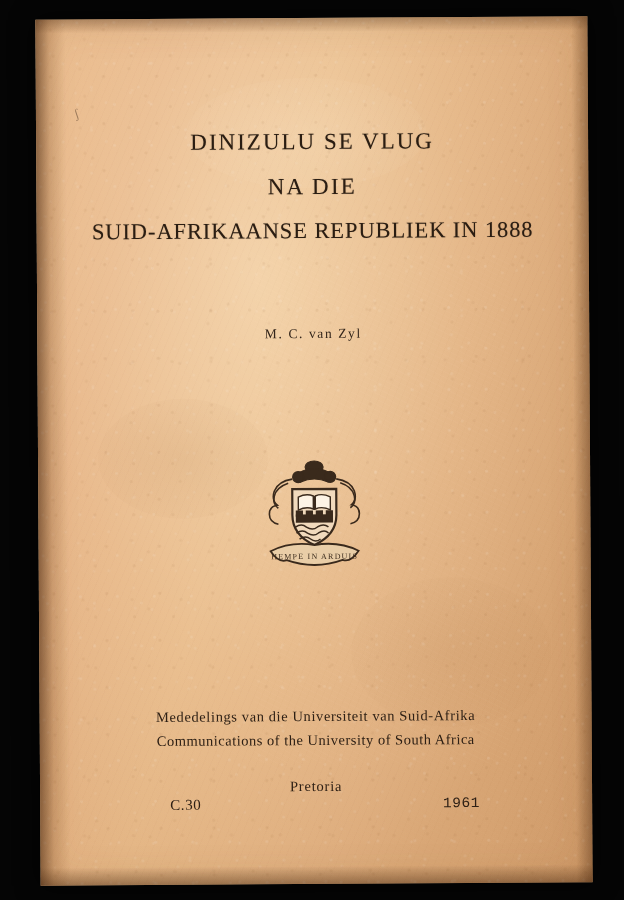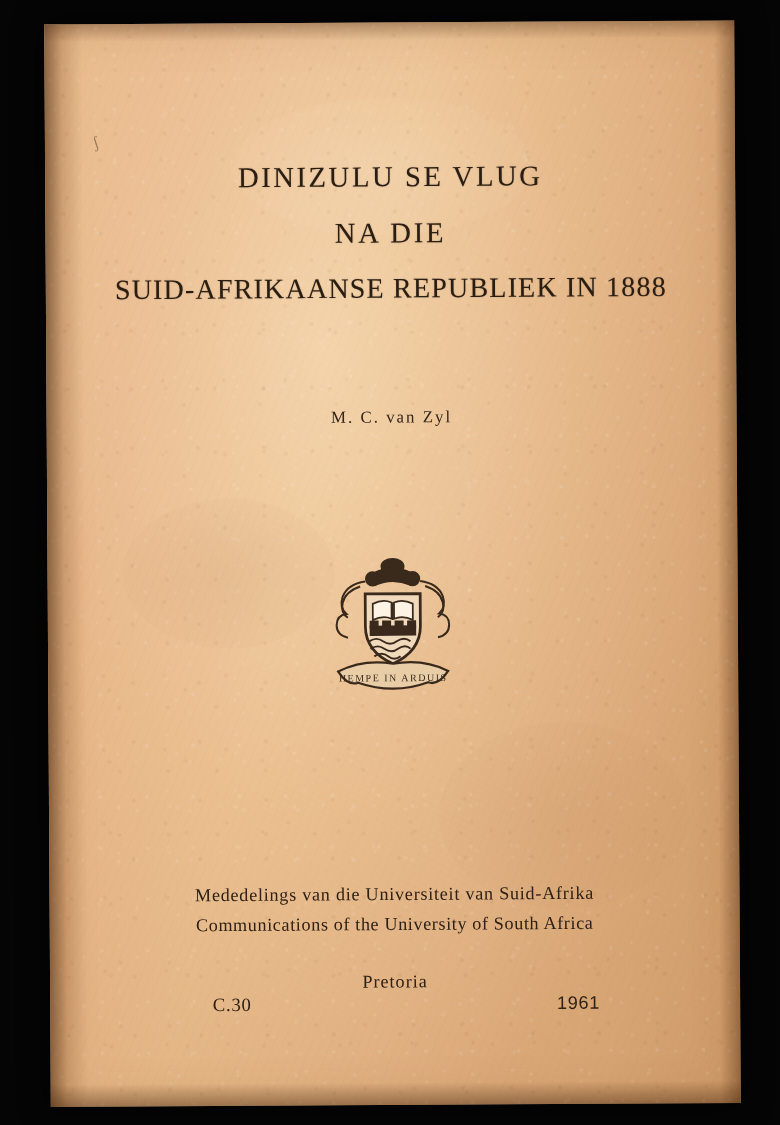--- a/index.html
+++ b/index.html
@@ -135,21 +135,21 @@
     font-family: "Liberation Serif", serif;
     font-size: 13.5px;
     letter-spacing: 1.6px;
     color: #33251a;
   }
 
   
   .crest {
     position: absolute;
     left: 50%;
-    top: 421px;
+    top: 435px;
     transform: translateX(-50%);
     width: 132px;
     height: 122px;
     opacity: 0.92;
   }
 
   
   .imprint {
     position: absolute;
     left: 0; right: 0;
@@ -185,21 +185,21 @@
     top: 778px;
     font-family: "Liberation Serif", serif;
     font-size: 15px;
     letter-spacing: 0.6px;
     color: #2e2015;
   }
   .year {
     position: absolute;
     right: 112px;
     top: 778px;
-    font-family: Liberation Sans, sans-serif;
+    font-family: Liberation Mono, monospace;
     font-size: 14.5px;
     letter-spacing: 0.6px;
     color: #2e2015;
   }
 
   
   .blotch {
     position: absolute;
     border-radius: 50%;
     pointer-events: none;

